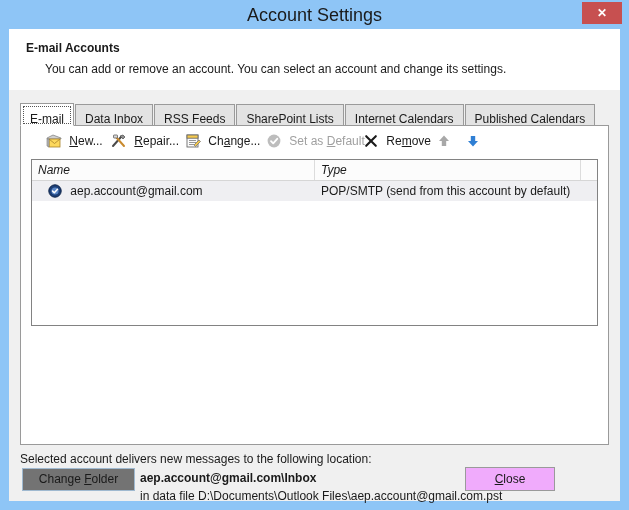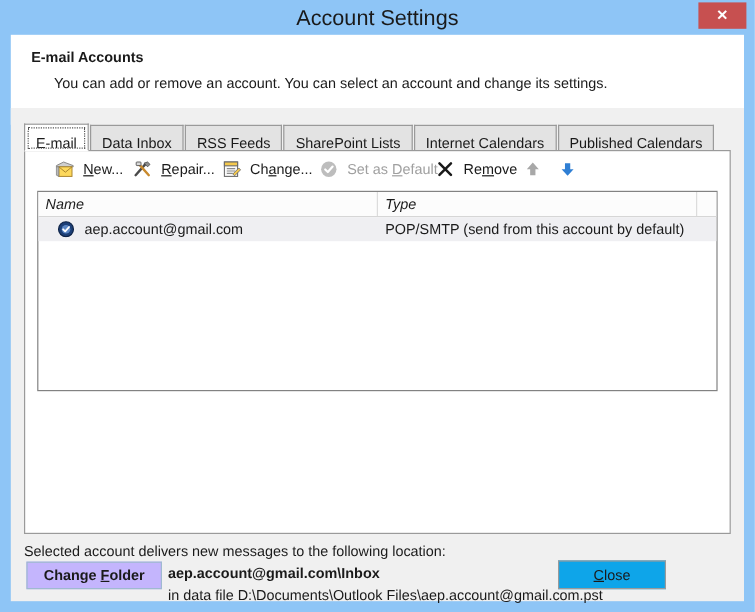--- a/index.html
+++ b/index.html
@@ -222,51 +222,50 @@
   .deliv-label {
     position: absolute;
     left: 11px; top: 362px;
     font-size: 12px;
     color: #1a1a1a;
   }
   .change-folder-btn {
     position: absolute;
     left: 13px; top: 378px;
     width: 113px; height: 23px;
-    background: #c4b5fd;
+    background: #737373;
     border: 1px solid #9fb9d0;
     box-sizing: border-box;
     font-size: 12px;
     line-height: 21px;
     text-align: center;
     color: #1a1a1a;
     cursor: pointer;
     font-family: "Liberation Sans", sans-serif;
-    font-weight: bold;
   }
   .deliv-path {
     position: absolute;
     left: 131px; top: 381px;
     font-size: 12px;
     font-weight: bold;
     color: #1a1a1a;
   }
   .deliv-file {
     position: absolute;
     left: 131px; top: 399px;
     font-size: 12px;
     color: #1a1a1a;
   }
 
   
   .close-btn {
     position: absolute;
     left: 456px; top: 377px;
     width: 90px; height: 24px;
-    background: #0ea5e9;
+    background: #f0abfc;
     border: 1px solid #9a9a9a;
     box-sizing: border-box;
     font-size: 12px;
     line-height: 22px;
     text-align: center;
     color: #1a1a1a;
     cursor: pointer;
     font-family: "Liberation Sans", sans-serif;
   }
 </style>

